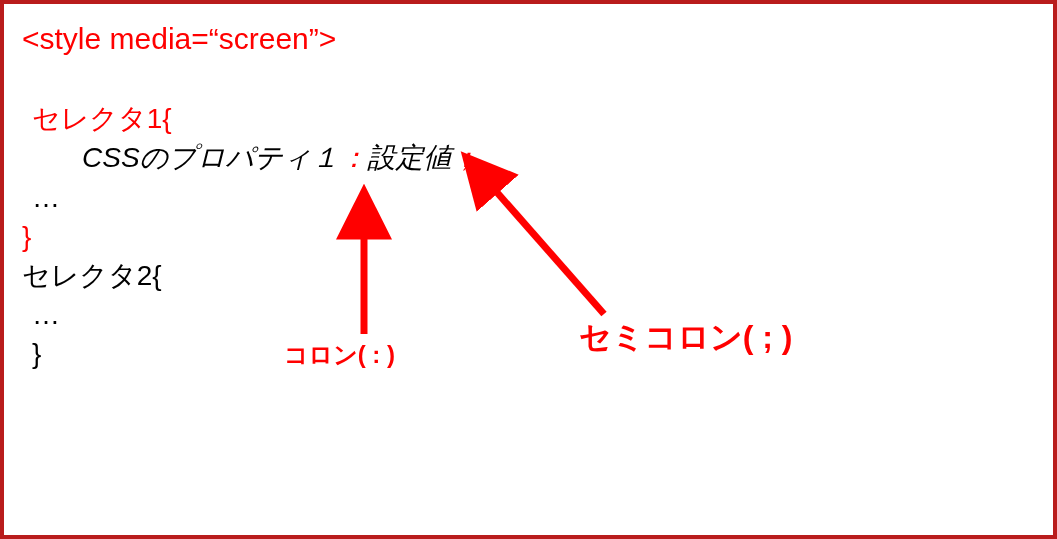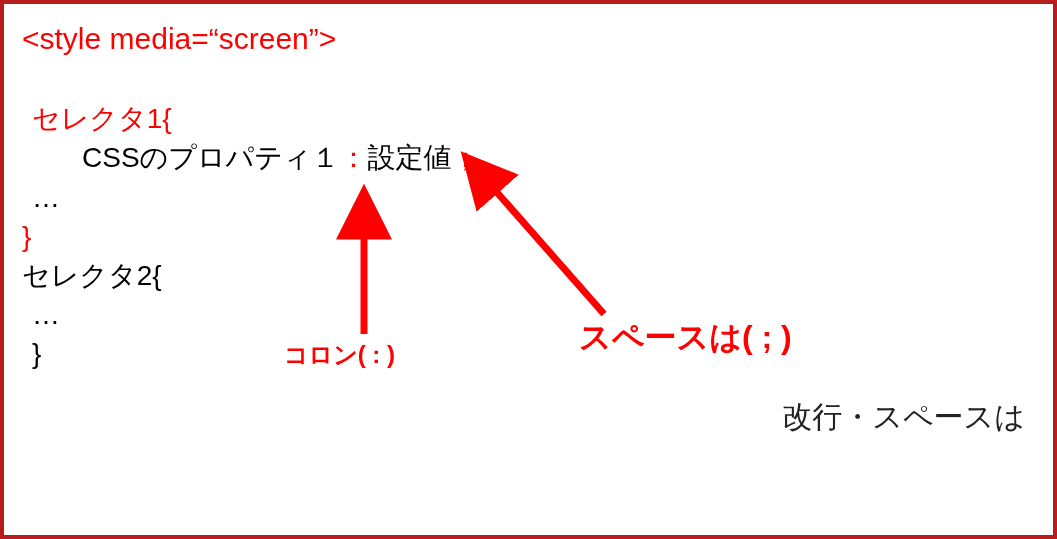--- a/index.html
+++ b/index.html
@@ -23,21 +23,21 @@
       top: 14px;
       left: 18px;
       font-size: 28px;
       line-height: 1.4;
       white-space: nowrap;
     }
     .ln { display: block; }
     .red { color: #ff0000; }
     .blk { color: #000; }
     .ind1 { padding-left: 10px; }
-    .ind2 { padding-left: 60px; }
+    .ind2 { padding-left: 60px; font-style: italic; }
     .tag-line { font-size: 30px; }
     .label-colon {
       position: absolute;
       left: 280px;
       top: 335px;
       color: #ff0000;
       font-size: 24px;
       font-weight: bold;
       white-space: nowrap;
     }
@@ -82,24 +82,23 @@
     </span>
     <span class="ln ind1 blk">…</span>
     <span class="ln red">}</span>
     <span class="ln blk">セレクタ2{</span>
     <span class="ln ind1 blk">…</span>
     <span class="ln ind1 blk">}</span>
     <span class="ln">&nbsp;</span>
   </div>
 
   <div class="label-colon">コロン( : )</div>
-  <div class="label-semicolon">スペースは( ; )</div>
+  <div class="label-semicolon">セミコロン( ; )</div>
 
   <div class="note">
-    <span class="ln">改行・スペースは</span>
   </div>
 
   <svg class="arrows">
     <defs>
       <marker id="ahead" viewBox="0 0 10 10" refX="1" refY="5" markerWidth="8" markerHeight="8" orient="auto-start-reverse">
         <path d="M 0 0 L 10 5 L 0 10 z" fill="#ff0000"></path>
       </marker>
     </defs>
     <line x1="360" y1="330" x2="360" y2="230" stroke="#ff0000" stroke-width="7" marker-end="url(#ahead)"></line>
     <line x1="600" y1="310" x2="490" y2="185" stroke="#ff0000" stroke-width="7" marker-end="url(#ahead)"></line>

